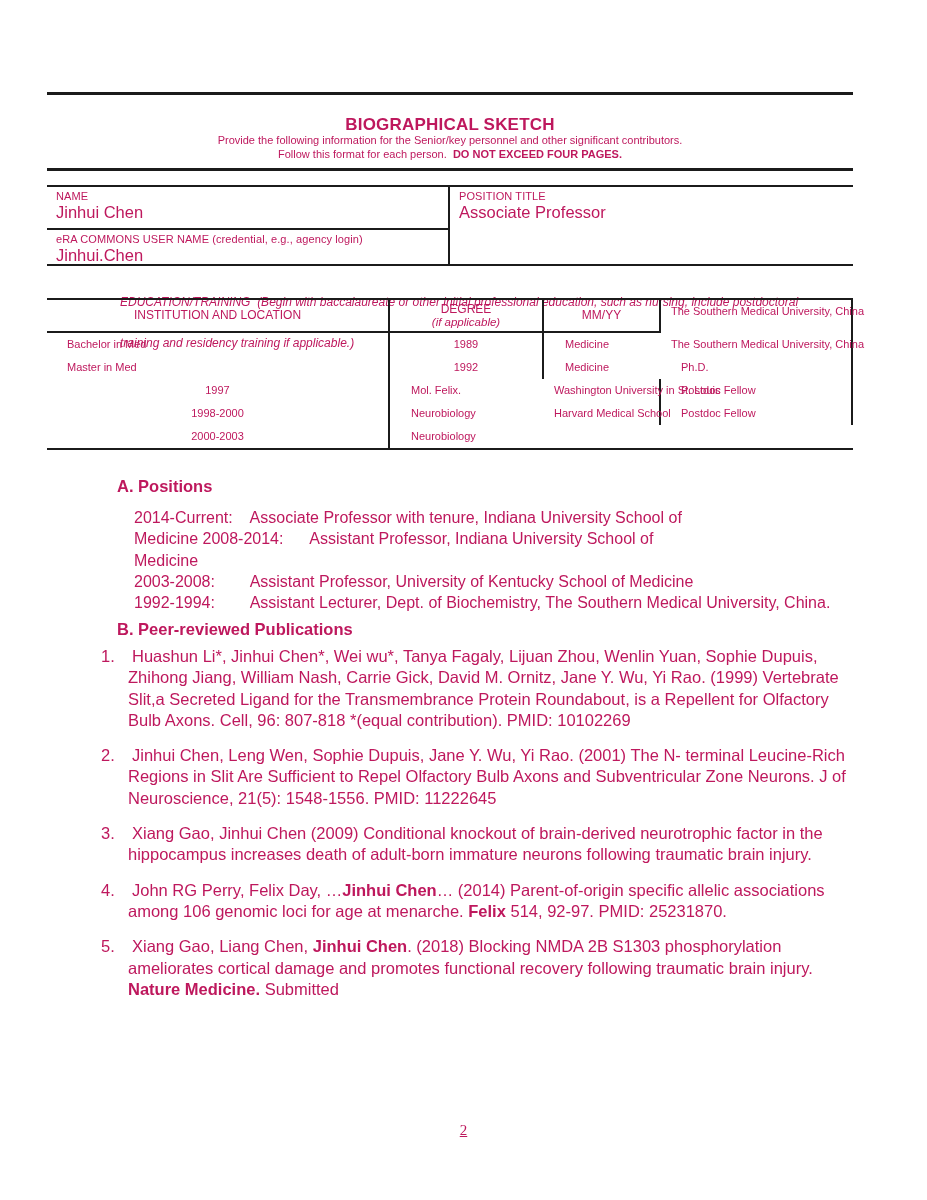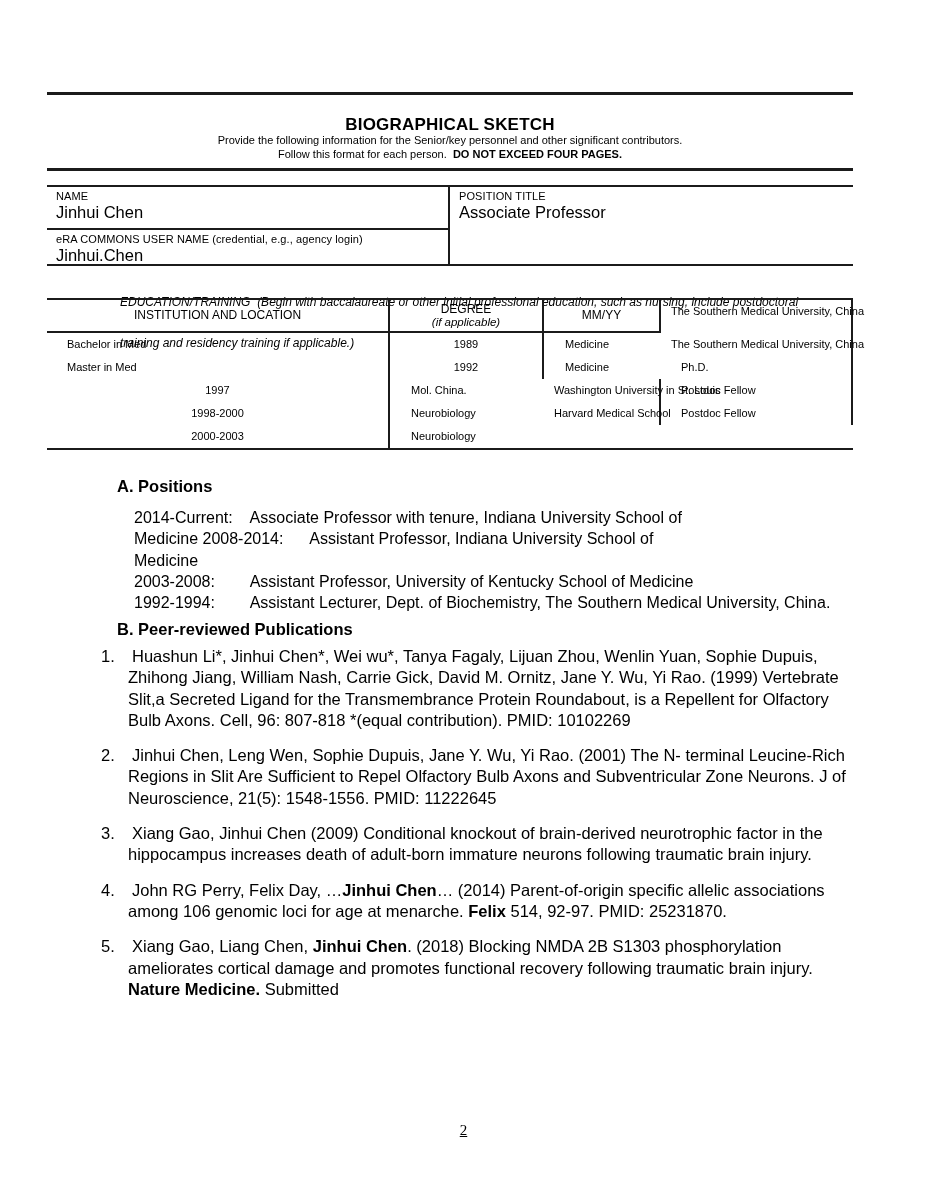--- a/index.html
+++ b/index.html
@@ -1,18 +1,18 @@
 <!DOCTYPE html>
 <html><head>
 <meta charset="utf-8">
 <style>
   html,body { margin:0; padding:0; background:#ffffff; }
   .page {
     position:relative; width:927px; height:1200px; background:#ffffff;
-    font-family:"Liberation Sans","DejaVu Sans",sans-serif; color:#000000;
+    font-family:"Liberation Sans","DejaVu Sans",sans-serif; color:#be185d;
     overflow:hidden;
   }
   .rule { position:absolute; left:47px; width:806px; height:3px; background:#1b1b1b; }
   #rule-top { top:92px; }
   #rule-mid { top:168px; }
 
   .doc-title {
     position:absolute; top:115px; left:47px; width:806px; text-align:center;
     font-size:17px; font-weight:bold; letter-spacing:0.2px;
   }
@@ -126,21 +126,21 @@
   <div class="ecell bR c-institution">The Southern Medical University, China</div>
       <div class="ecell bR c-degree">Bachelor in Med</div>
       <div class="ecell bR c-date">1989</div>
       <div class="ecell c-field">Medicine</div>
       <div class="ecell bR c-institution">The Southern Medical University, China</div>
       <div class="ecell bR c-degree">Master in Med</div>
       <div class="ecell bR c-date">1992</div>
       <div class="ecell c-field">Medicine</div>
       <div class="ecell bR c-degree">Ph.D.</div>
       <div class="ecell bR c-date">1997</div>
-      <div class="ecell c-field">Mol. China.</div>
+      <div class="ecell c-field">Mol. Felix.</div>
       <div class="ecell bR c-institution">Washington University in St. Louis</div>
       <div class="ecell bR c-degree">Postdoc Fellow</div>
       <div class="ecell bR c-date">1998-2000</div>
       <div class="ecell c-field">Neurobiology</div>
       <div class="ecell bR c-institution">Harvard Medical School</div>
       <div class="ecell bR c-degree">Postdoc Fellow</div>
       <div class="ecell bR c-date">2000-2003</div>
       <div class="ecell c-field">Neurobiology</div>
     </div>
 

